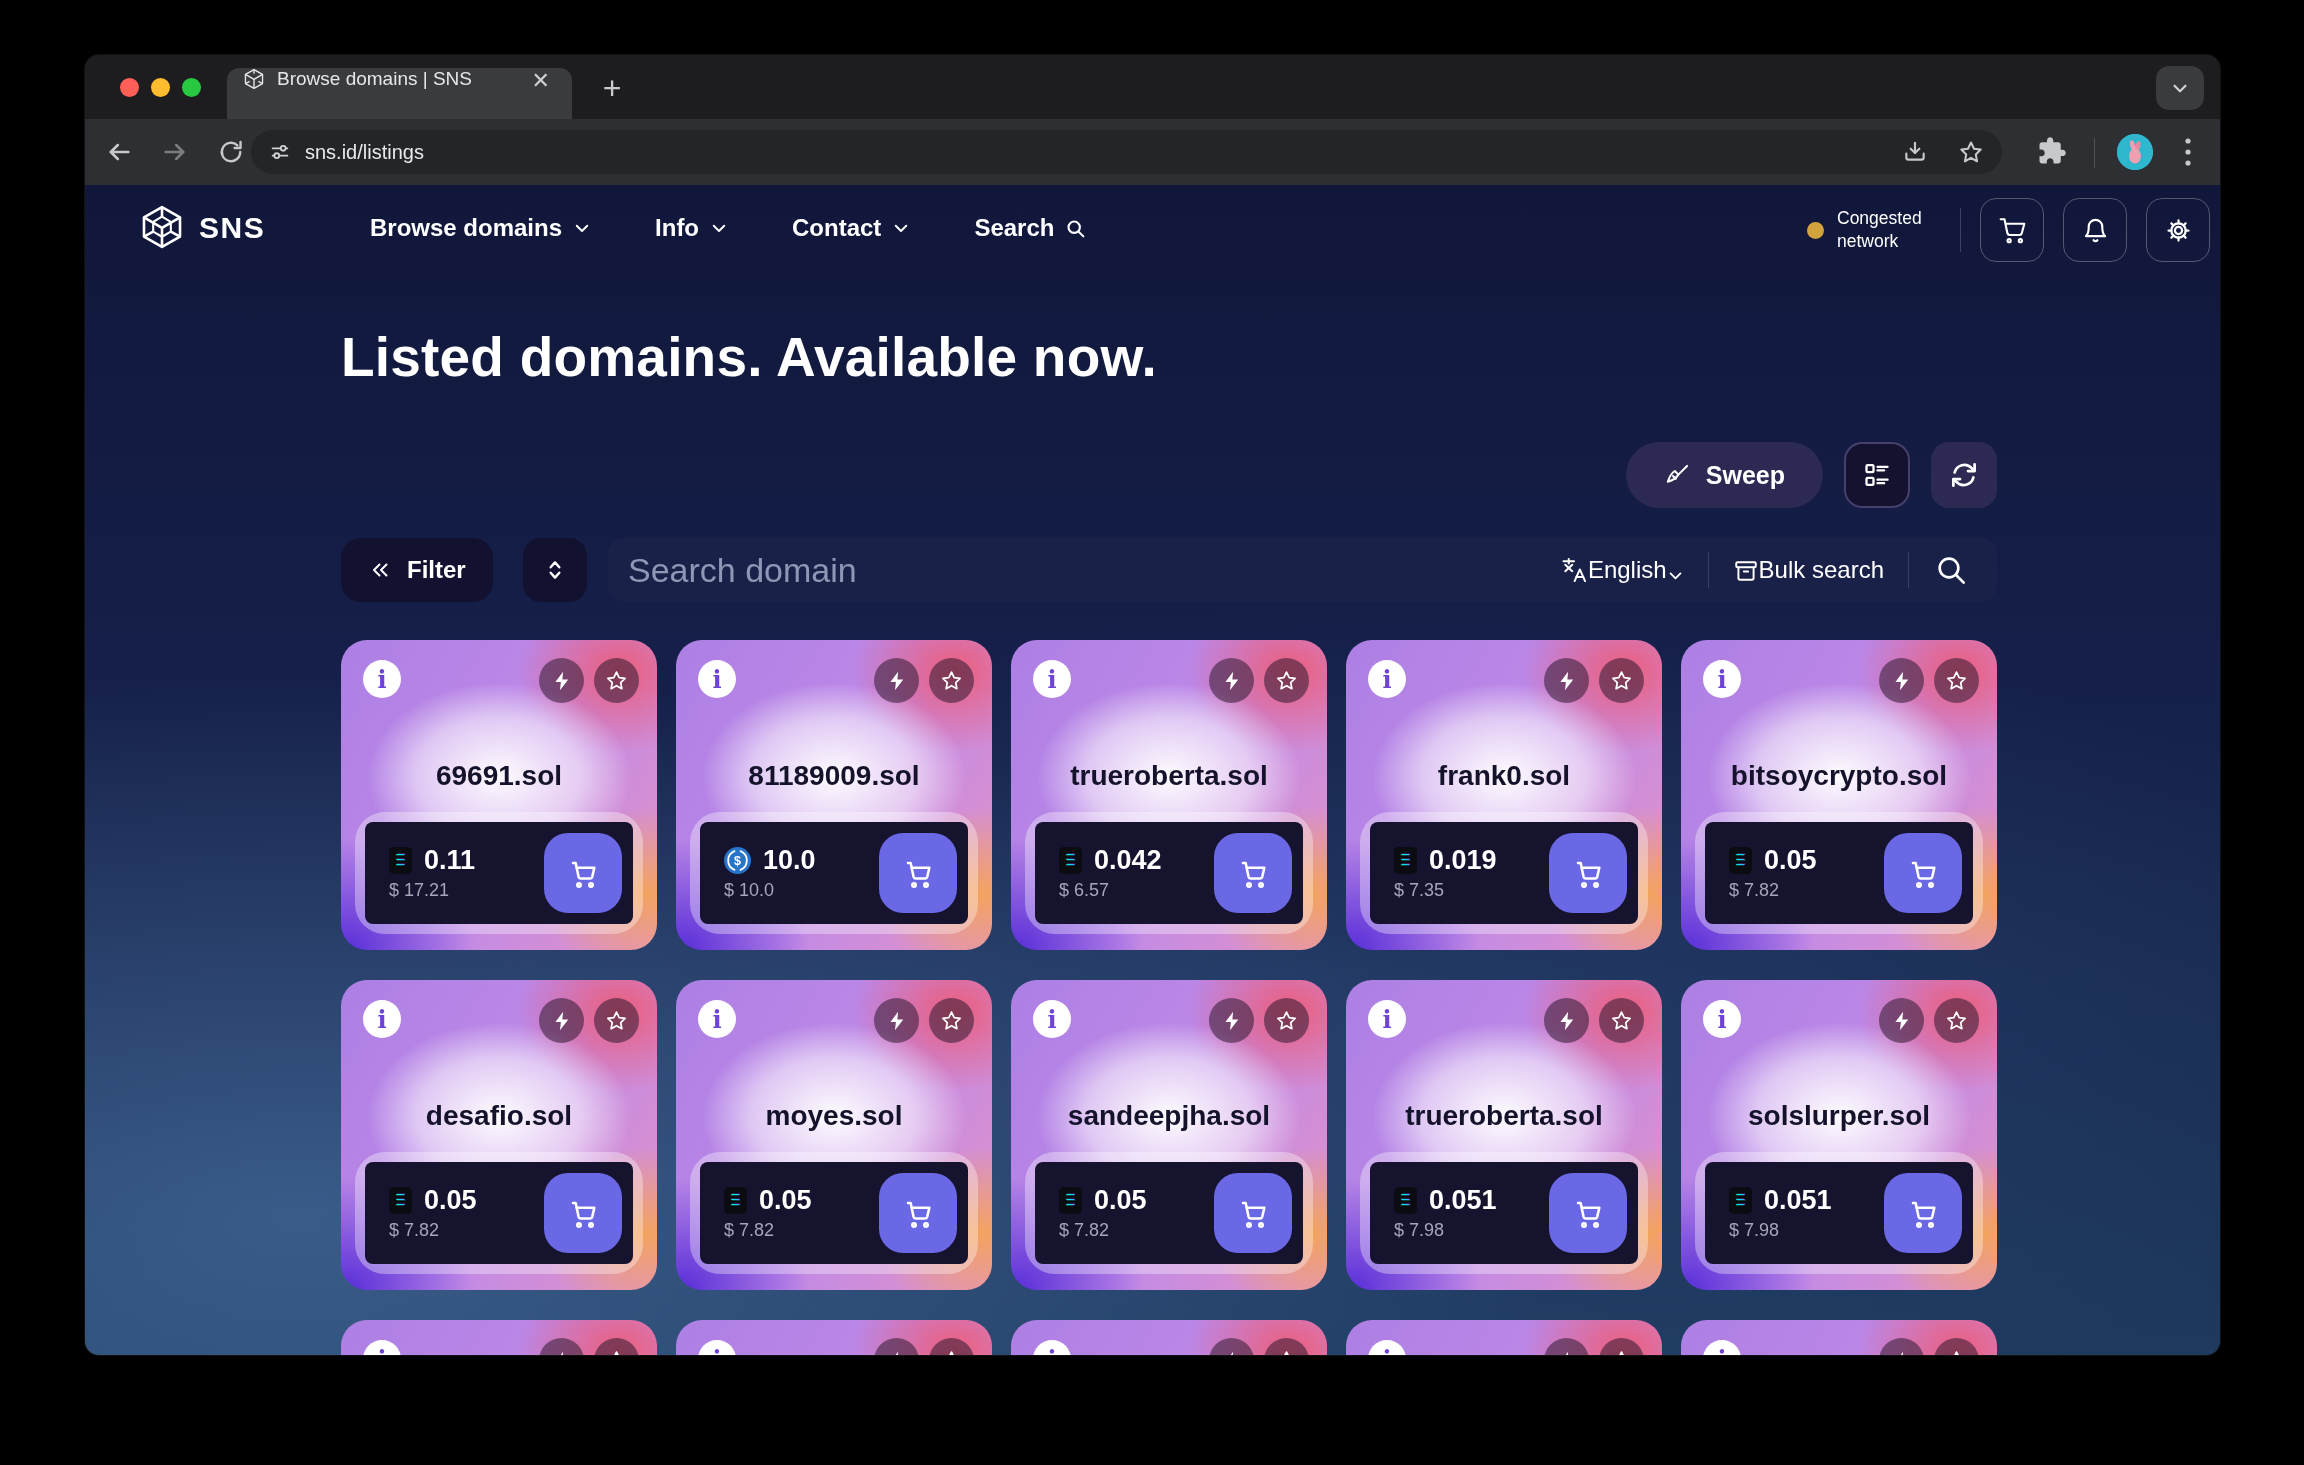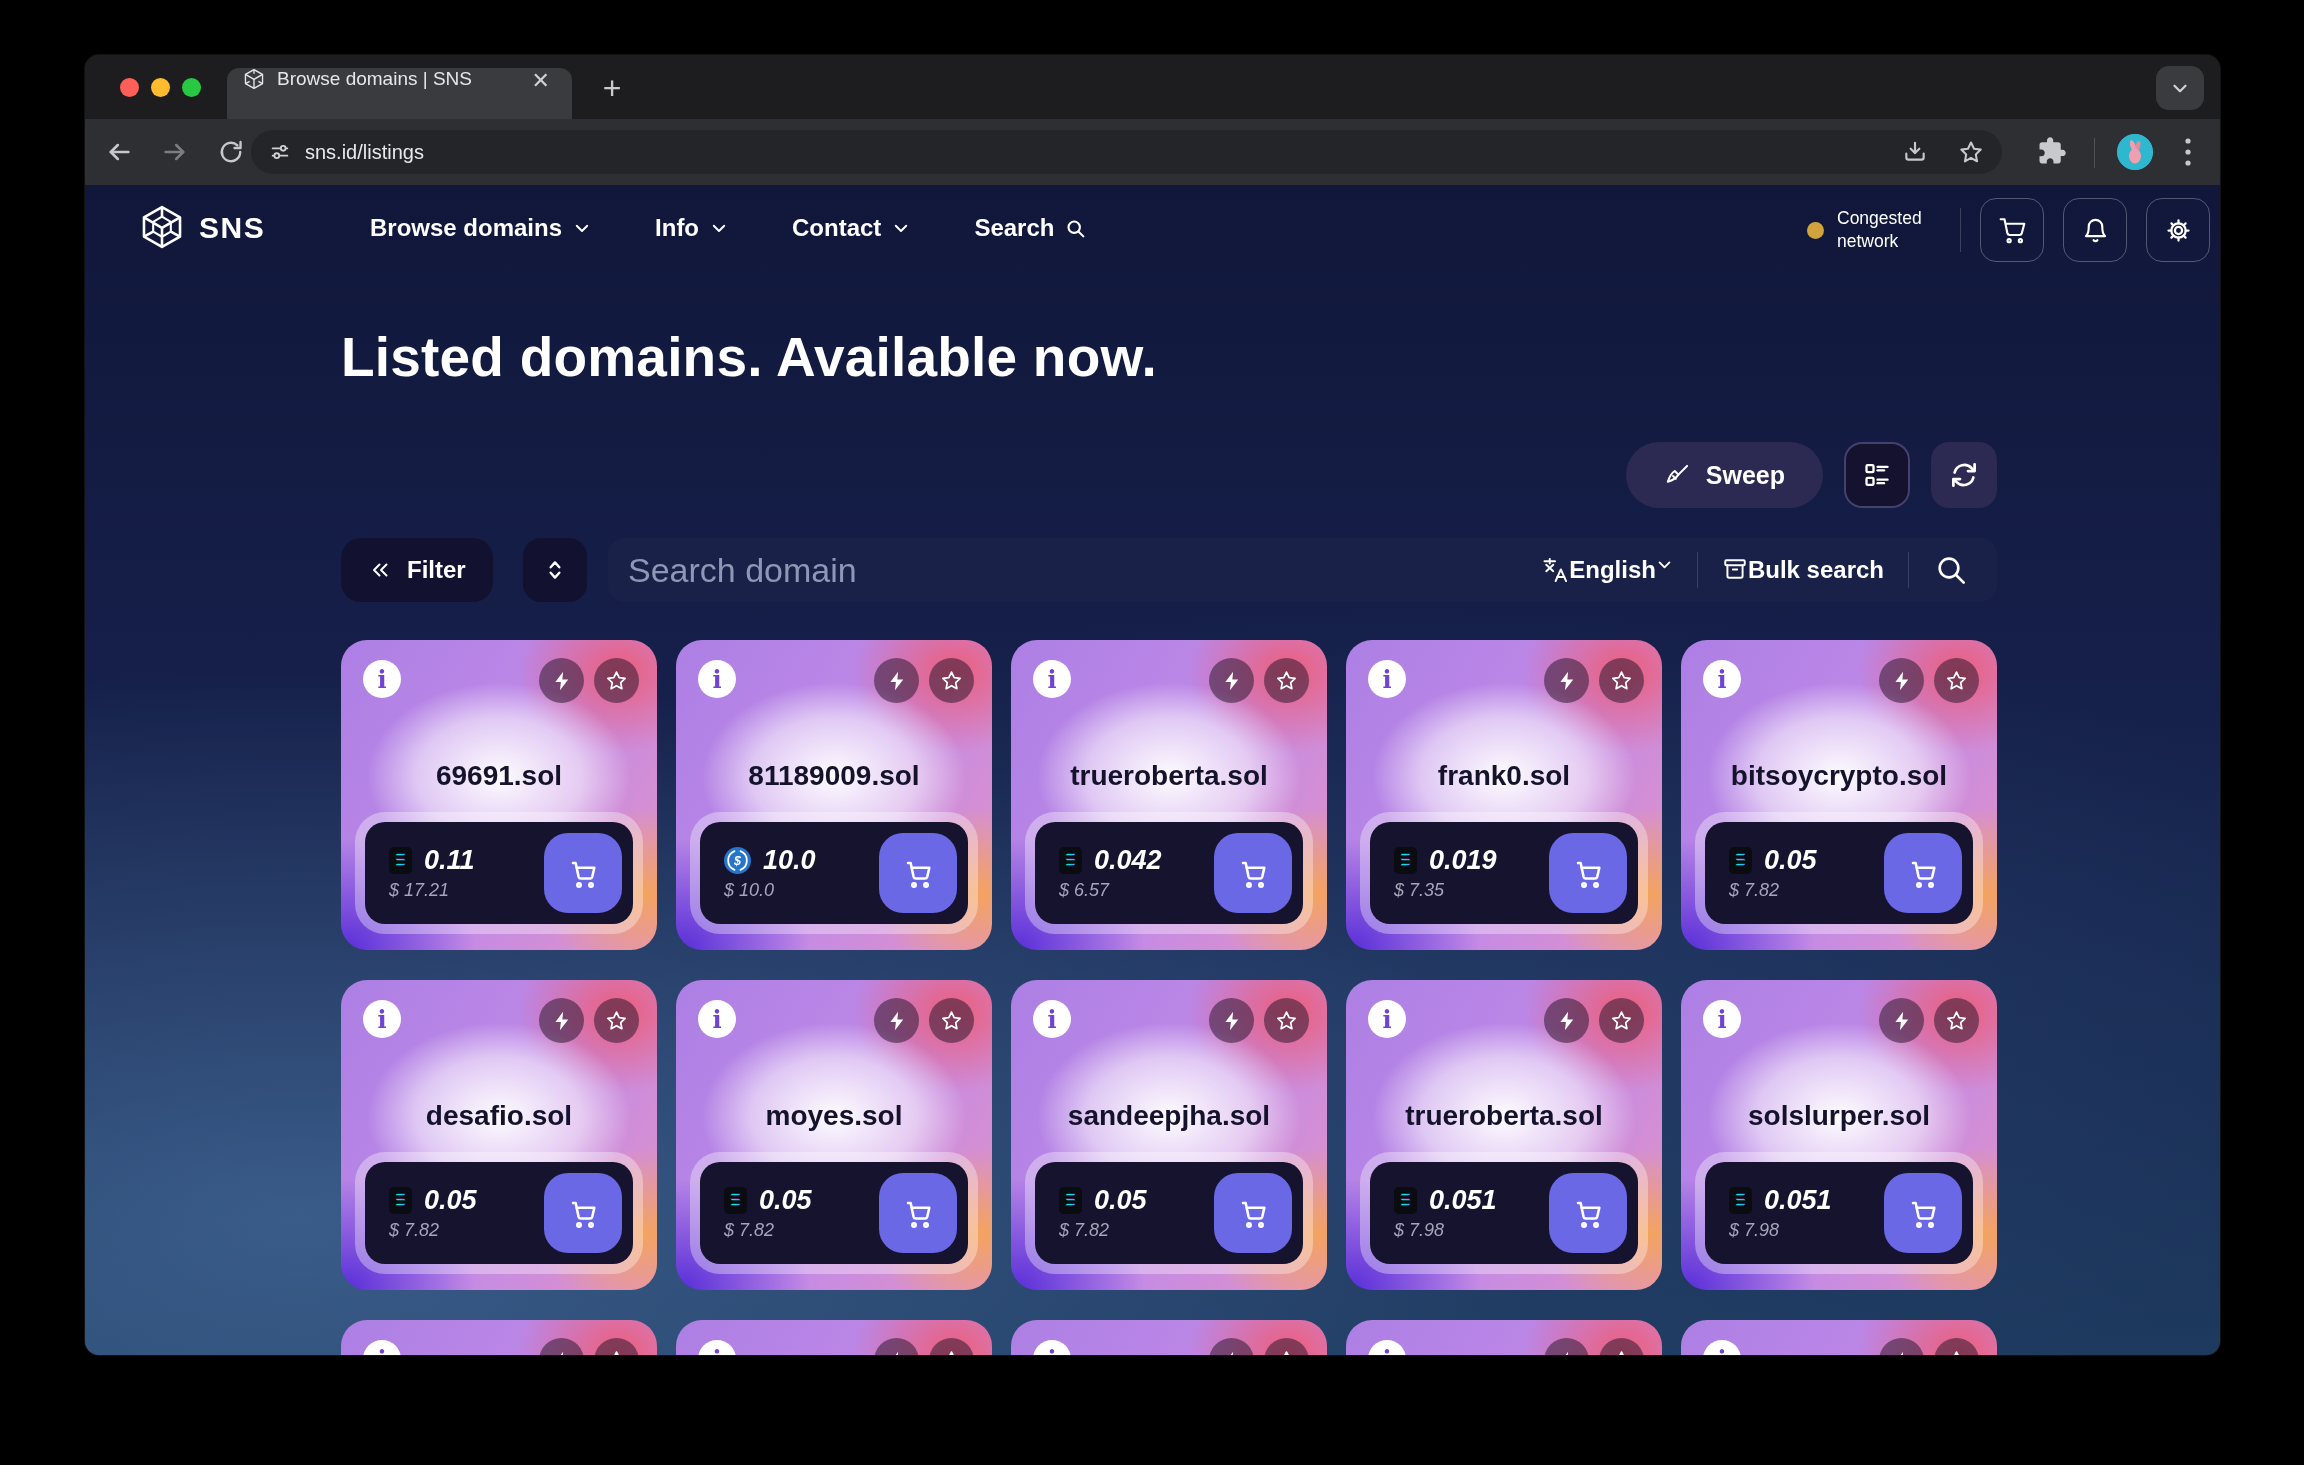--- a/index.html
+++ b/index.html
@@ -85,22 +85,22 @@
   .filter-btn { position:absolute; left:0; top:0; height:64px; border-radius:20px;
                 background:#121130; color:#fff; border:none; display:flex; align-items:center;
                 gap:15px; padding:0 27px; font-size:24px; font-weight:600; font-family:inherit; }
   .sort-btn { position:absolute; left:182px; top:0; width:64px; height:64px; border-radius:18px;
               background:#121130; border:none; display:grid; place-items:center; }
   .searchbar { position:absolute; left:267px; right:0; top:0; height:64px; border-radius:16px;
                background:#1a2148; display:flex; align-items:center; padding:0 20px; }
   .searchbar input { flex:1; background:transparent; border:none; outline:none;
                      color:#e7eaf3; font-size:34px; font-family:inherit; min-width:50px; }
   .searchbar input::placeholder { color:#8e97b5; }
-  .sb-group { display:flex; align-items:flex-start; gap:0; color:#fff; font-size:24px;
-              font-weight:700; white-space:nowrap; cursor:pointer; }
+  .sb-group { display:flex; align-items:flex-end; gap:0; color:#fff; font-size:24px;
+              font-weight:400; white-space:nowrap; cursor:pointer; }
   .sb-div { width:1px; height:36px; background:#394066; margin:0 24px; }
   .sb-mag { margin:0 10px 0 2px; display:grid; place-items:center; }
 
   
   .grid { position:absolute; left:256px; top:455px; width:1656px;
           display:flex; flex-wrap:wrap; gap:30px 19px; }
   .card { position:relative; width:316px; height:310px; border-radius:26px; overflow:hidden;
           cursor:pointer;
     background:
       radial-gradient(58% 42% at 50% 44%, rgba(255,255,255,0.97) 0%, rgba(255,255,255,0.55) 45%, rgba(255,255,255,0) 72%),
@@ -111,23 +111,23 @@
   .chip-info { position:absolute; left:22px; top:20px; width:38px; height:38px; border-radius:50%;
                background:#fff; display:grid; place-items:center; border:none; cursor:pointer; }
   .chip-info span { color:#6f43d4; font-weight:900; font-size:24px; font-family:"DejaVu Serif", serif; }
   .chip-group { position:absolute; right:18px; top:18px; display:flex; gap:10px; }
   .chip-act { width:45px; height:45px; border-radius:50%; background:rgba(45,26,50,0.55);
               border:none; display:grid; place-items:center; cursor:pointer; }
   .dname { position:absolute; left:0; right:0; top:120px; text-align:center;
            font-size:28px; font-weight:800; color:#15132b; }
   .pricewrap { position:absolute; left:14px; right:14px; top:172px; height:122px;
                border-radius:30px; background:rgba(255,255,255,0.34); padding:10px; }
-  .pricebar { width:100%; height:100%; border-radius:20px; background:#15132d;
+  .pricebar { width:100%; height:100%; border-radius:8px; background:#15132d;
               display:flex; align-items:center; justify-content:space-between;
-              padding:0 11px 0 24px;font-style:italic; }
+              padding:0 11px 0 24px; }
   .pcol { display:flex; flex-direction:column; }
   .prow { display:flex; align-items:center; gap:12px; }
   .amount { font-size:27px; font-weight:700; color:#fff; }
   .usd { font-size:18px; color:#a6a5ba; margin-top:4px; }
   .cartbtn { width:78px; height:80px; border-radius:24px; background:var(--accent_cart,#6b68e6);
              border:none; display:grid; place-items:center; cursor:pointer; }
 
   svg { display:block; }
 </style>
 </head>

